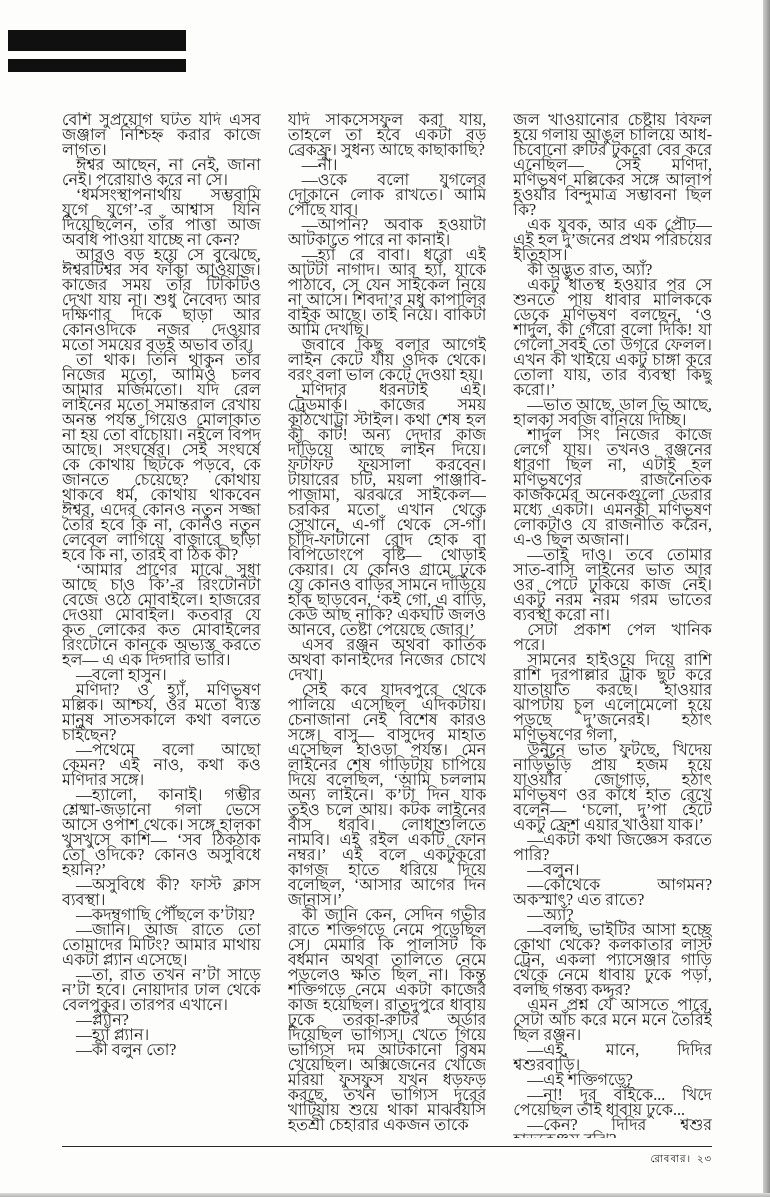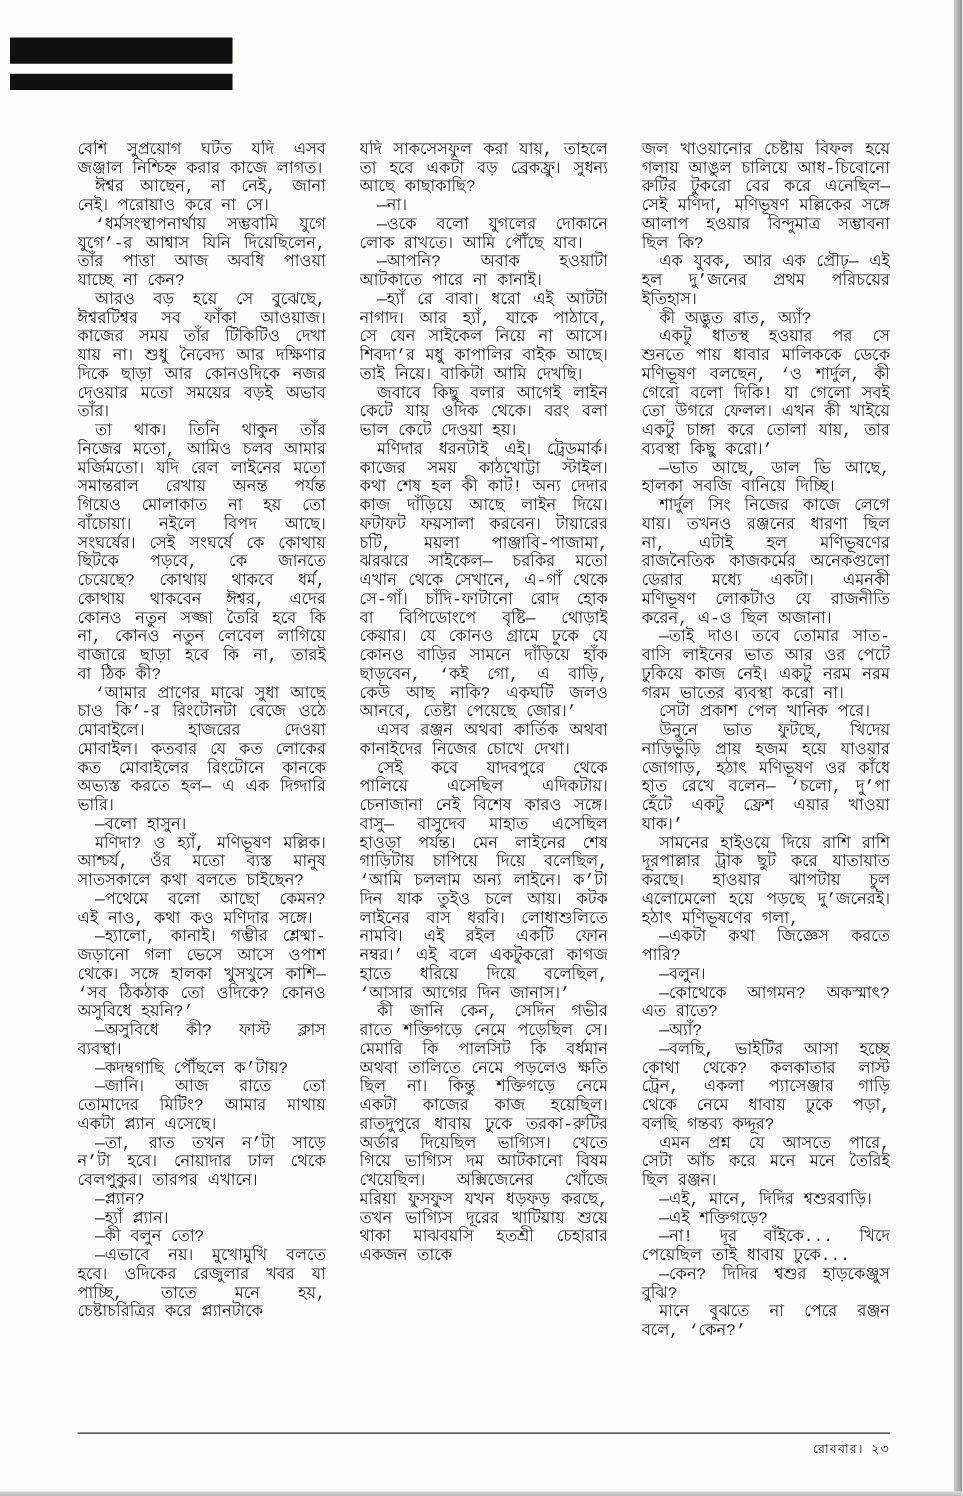--- a/index.html
+++ b/index.html
@@ -42,26 +42,25 @@
     position: absolute;
     left: 62px;
     top: 112px;
     width: 650px;
     height: 1026px;
     display: flex;
     gap: 27px;
   }
   .column {
     flex: 1 1 0;
-    font-size: 13px;
+    font-size: 16px;
     line-height: 15px;
     color: #1c1c1c;
     text-align: justify;
     overflow: hidden;
-    font-family: Liberation Mono, monospace;
   }
   .column p {
     margin: 0;
     text-indent: 14px;
   }
   .column p:first-child { text-indent: 0; }
   .footer {
     position: absolute;
     left: 62px;
     top: 1146px;
@@ -102,21 +101,20 @@
         <p>মণিদা? ও হ্যাঁ, মণিভূষণ মল্লিক। আশ্চর্য, ওঁর মতো ব্যস্ত মানুষ সাতসকালে কথা বলতে চাইছেন?</p>
         <p>—পথেমে বলো আছো কেমন? এই নাও, কথা কও মণিদার সঙ্গে।</p>
         <p>—হ্যালো, কানাই। গম্ভীর শ্লেষ্মা-জড়ানো গলা ভেসে আসে ওপাশ থেকে। সঙ্গে হালকা খুসখুসে কাশি— ‘সব ঠিকঠাক তো ওদিকে? কোনও অসুবিধে হয়নি?’</p>
         <p>—অসুবিধে কী? ফাস্ট ক্লাস ব্যবস্থা।</p>
         <p>—কদম্বগাছি পৌঁছলে ক’টায়?</p>
         <p>—জানি। আজ রাতে তো তোমাদের মিটিং? আমার মাথায় একটা প্ল্যান এসেছে।</p>
         <p>—তা, রাত তখন ন’টা সাড়ে ন’টা হবে। নোয়াদার ঢাল থেকে বেলপুকুর। তারপর এখানে।</p>
         <p>—প্ল্যান?</p>
         <p>—হ্যাঁ প্ল্যান।</p>
         <p>—কী বলুন তো?</p>
-        <p>—এভাবে নয়। মুখোমুখি বলতে হবে। ওদিকের রেজুলার খবর যা পাচ্ছি, তাতে মনে হয়, চেষ্টাচরিত্রির করে প্ল্যানটাকে</p>
       </div>
     <div class="column">
         <p>যদি সাকসেসফুল করা যায়, তাহলে তা হবে একটা বড় ব্রেকফ্রু। সুধন্য আছে কাছাকাছি?</p>
         <p>—না।</p>
         <p>—ওকে বলো যুগলের দোকানে লোক রাখতে। আমি পৌঁছে যাব।</p>
         <p>—আপনি? অবাক হওয়াটা আটকাতে পারে না কানাই।</p>
         <p>—হ্যাঁ রে বাবা। ধরো এই আটটা নাগাদ। আর হ্যাঁ, যাকে পাঠাবে, সে যেন সাইকেল নিয়ে না আসে। শিবদা’র মধু কাপালির বাইক আছে। তাই নিয়ে। বাকিটা আমি দেখছি।</p>
         <p>জবাবে কিছু বলার আগেই লাইন কেটে যায় ওদিক থেকে। বরং বলা ভাল কেটে দেওয়া হয়।</p>
         <p>মণিদার ধরনটাই এই। ট্রেডমার্ক। কাজের সময় কাঠখোট্টা স্টাইল। কথা শেষ হল কী কাট! অন্য দেদার কাজ দাঁড়িয়ে আছে লাইন দিয়ে। ফটাফট ফয়সালা করবেন। টায়ারের চটি, ময়লা পাঞ্জাবি-পাজামা, ঝরঝরে সাইকেল— চরকির মতো এখান থেকে সেখানে, এ-গাঁ থেকে সে-গাঁ। চাঁদি-ফাটানো রোদ হোক বা বিপিডোংপে বৃষ্টি— থোড়াই কেয়ার। যে কোনও গ্রামে ঢুকে যে কোনও বাড়ির সামনে দাঁড়িয়ে হাঁক ছাড়বেন, ‘কই গো, এ বাড়ি, কেউ আছ নাকি? একঘটি জলও আনবে, তেষ্টা পেয়েছে জোর।’</p>
         <p>এসব রঞ্জন অথবা কার্তিক অথবা কানাইদের নিজের চোখে দেখা।</p>
@@ -125,22 +123,22 @@
       </div>
     <div class="column">
         <p>জল খাওয়ানোর চেষ্টায় বিফল হয়ে গলায় আঙুল চালিয়ে আধ-চিবোনো রুটির টুকরো বের করে এনেছিল— সেই মণিদা, মণিভূষণ মল্লিকের সঙ্গে আলাপ হওয়ার বিন্দুমাত্র সম্ভাবনা ছিল কি?</p>
         <p>এক যুবক, আর এক প্রৌঢ়— এই হল দু’জনের প্রথম পরিচয়ের ইতিহাস।</p>
         <p>কী অদ্ভুত রাত, অ্যাঁ?</p>
         <p>একটু ধাতস্থ হওয়ার পর সে শুনতে পায় ধাবার মালিককে ডেকে মণিভূষণ বলছেন, ‘ও শার্দুল, কী গেরো বলো দিকি! যা গেলো সবই তো উগরে ফেলল। এখন কী খাইয়ে একটু চাঙ্গা করে তোলা যায়, তার ব্যবস্থা কিছু করো।’</p>
         <p>—ভাত আছে, ডাল ভি আছে, হালকা সবজি বানিয়ে দিচ্ছি।</p>
         <p>শার্দুল সিং নিজের কাজে লেগে যায়। তখনও রঞ্জনের ধারণা ছিল না, এটাই হল মণিভূষণের রাজনৈতিক কাজকর্মের অনেকগুলো ডেরার মধ্যে একটা। এমনকী মণিভূষণ লোকটাও যে রাজনীতি করেন, এ-ও ছিল অজানা।</p>
         <p>—তাই দাও। তবে তোমার সাত-বাসি লাইনের ভাত আর ওর পেটে ঢুকিয়ে কাজ নেই। একটু নরম নরম গরম ভাতের ব্যবস্থা করো না।</p>
         <p>সেটা প্রকাশ পেল খানিক পরে।</p>
+        <p>সামনের হাইওয়ে দিয়ে রাশি রাশি দূরপাল্লার ট্রাক ছুট করে যাতায়াত করছে। হাওয়ার ঝাপটায় চুল এলোমেলো হয়ে পড়ছে দু’জনেরই। হঠাৎ মণিভূষণের গলা,</p>
         <p>উনুনে ভাত ফুটছে, খিদেয় নাড়িভুঁড়ি প্রায় হজম হয়ে যাওয়ার জোগাড়, হঠাৎ মণিভূষণ ওর কাঁধে হাত রেখে বলেন— ‘চলো, দু’পা হেঁটে একটু ফ্রেশ এয়ার খাওয়া যাক।’</p>
-        <p>সামনের হাইওয়ে দিয়ে রাশি রাশি দূরপাল্লার ট্রাক ছুট করে যাতায়াত করছে। হাওয়ার ঝাপটায় চুল এলোমেলো হয়ে পড়ছে দু’জনেরই। হঠাৎ মণিভূষণের গলা,</p>
         <p>—একটা কথা জিজ্ঞেস করতে পারি?</p>
         <p>—বলুন।</p>
         <p>—কোথেকে আগমন? অকস্মাৎ? এত রাতে?</p>
         <p>—অ্যাঁ?</p>
         <p>—বলছি, ভাইটির আসা হচ্ছে কোথা থেকে? কলকাতার লাস্ট ট্রেন, একলা প্যাসেঞ্জার গাড়ি থেকে নেমে ধাবায় ঢুকে পড়া, বলছি গন্তব্য কদ্দূর?</p>
         <p>এমন প্রশ্ন যে আসতে পারে, সেটা আঁচ করে মনে মনে তৈরিই ছিল রঞ্জন।</p>
         <p>—এই, মানে, দিদির শ্বশুরবাড়ি।</p>
         <p>—এই শক্তিগড়ে?</p>
         <p>—না! দূর বাঁইকে... খিদে পেয়েছিল তাই ধাবায় ঢুকে...</p>
         <p>—কেন? দিদির শ্বশুর হাড়কেঞ্জুস বুঝি?</p>

